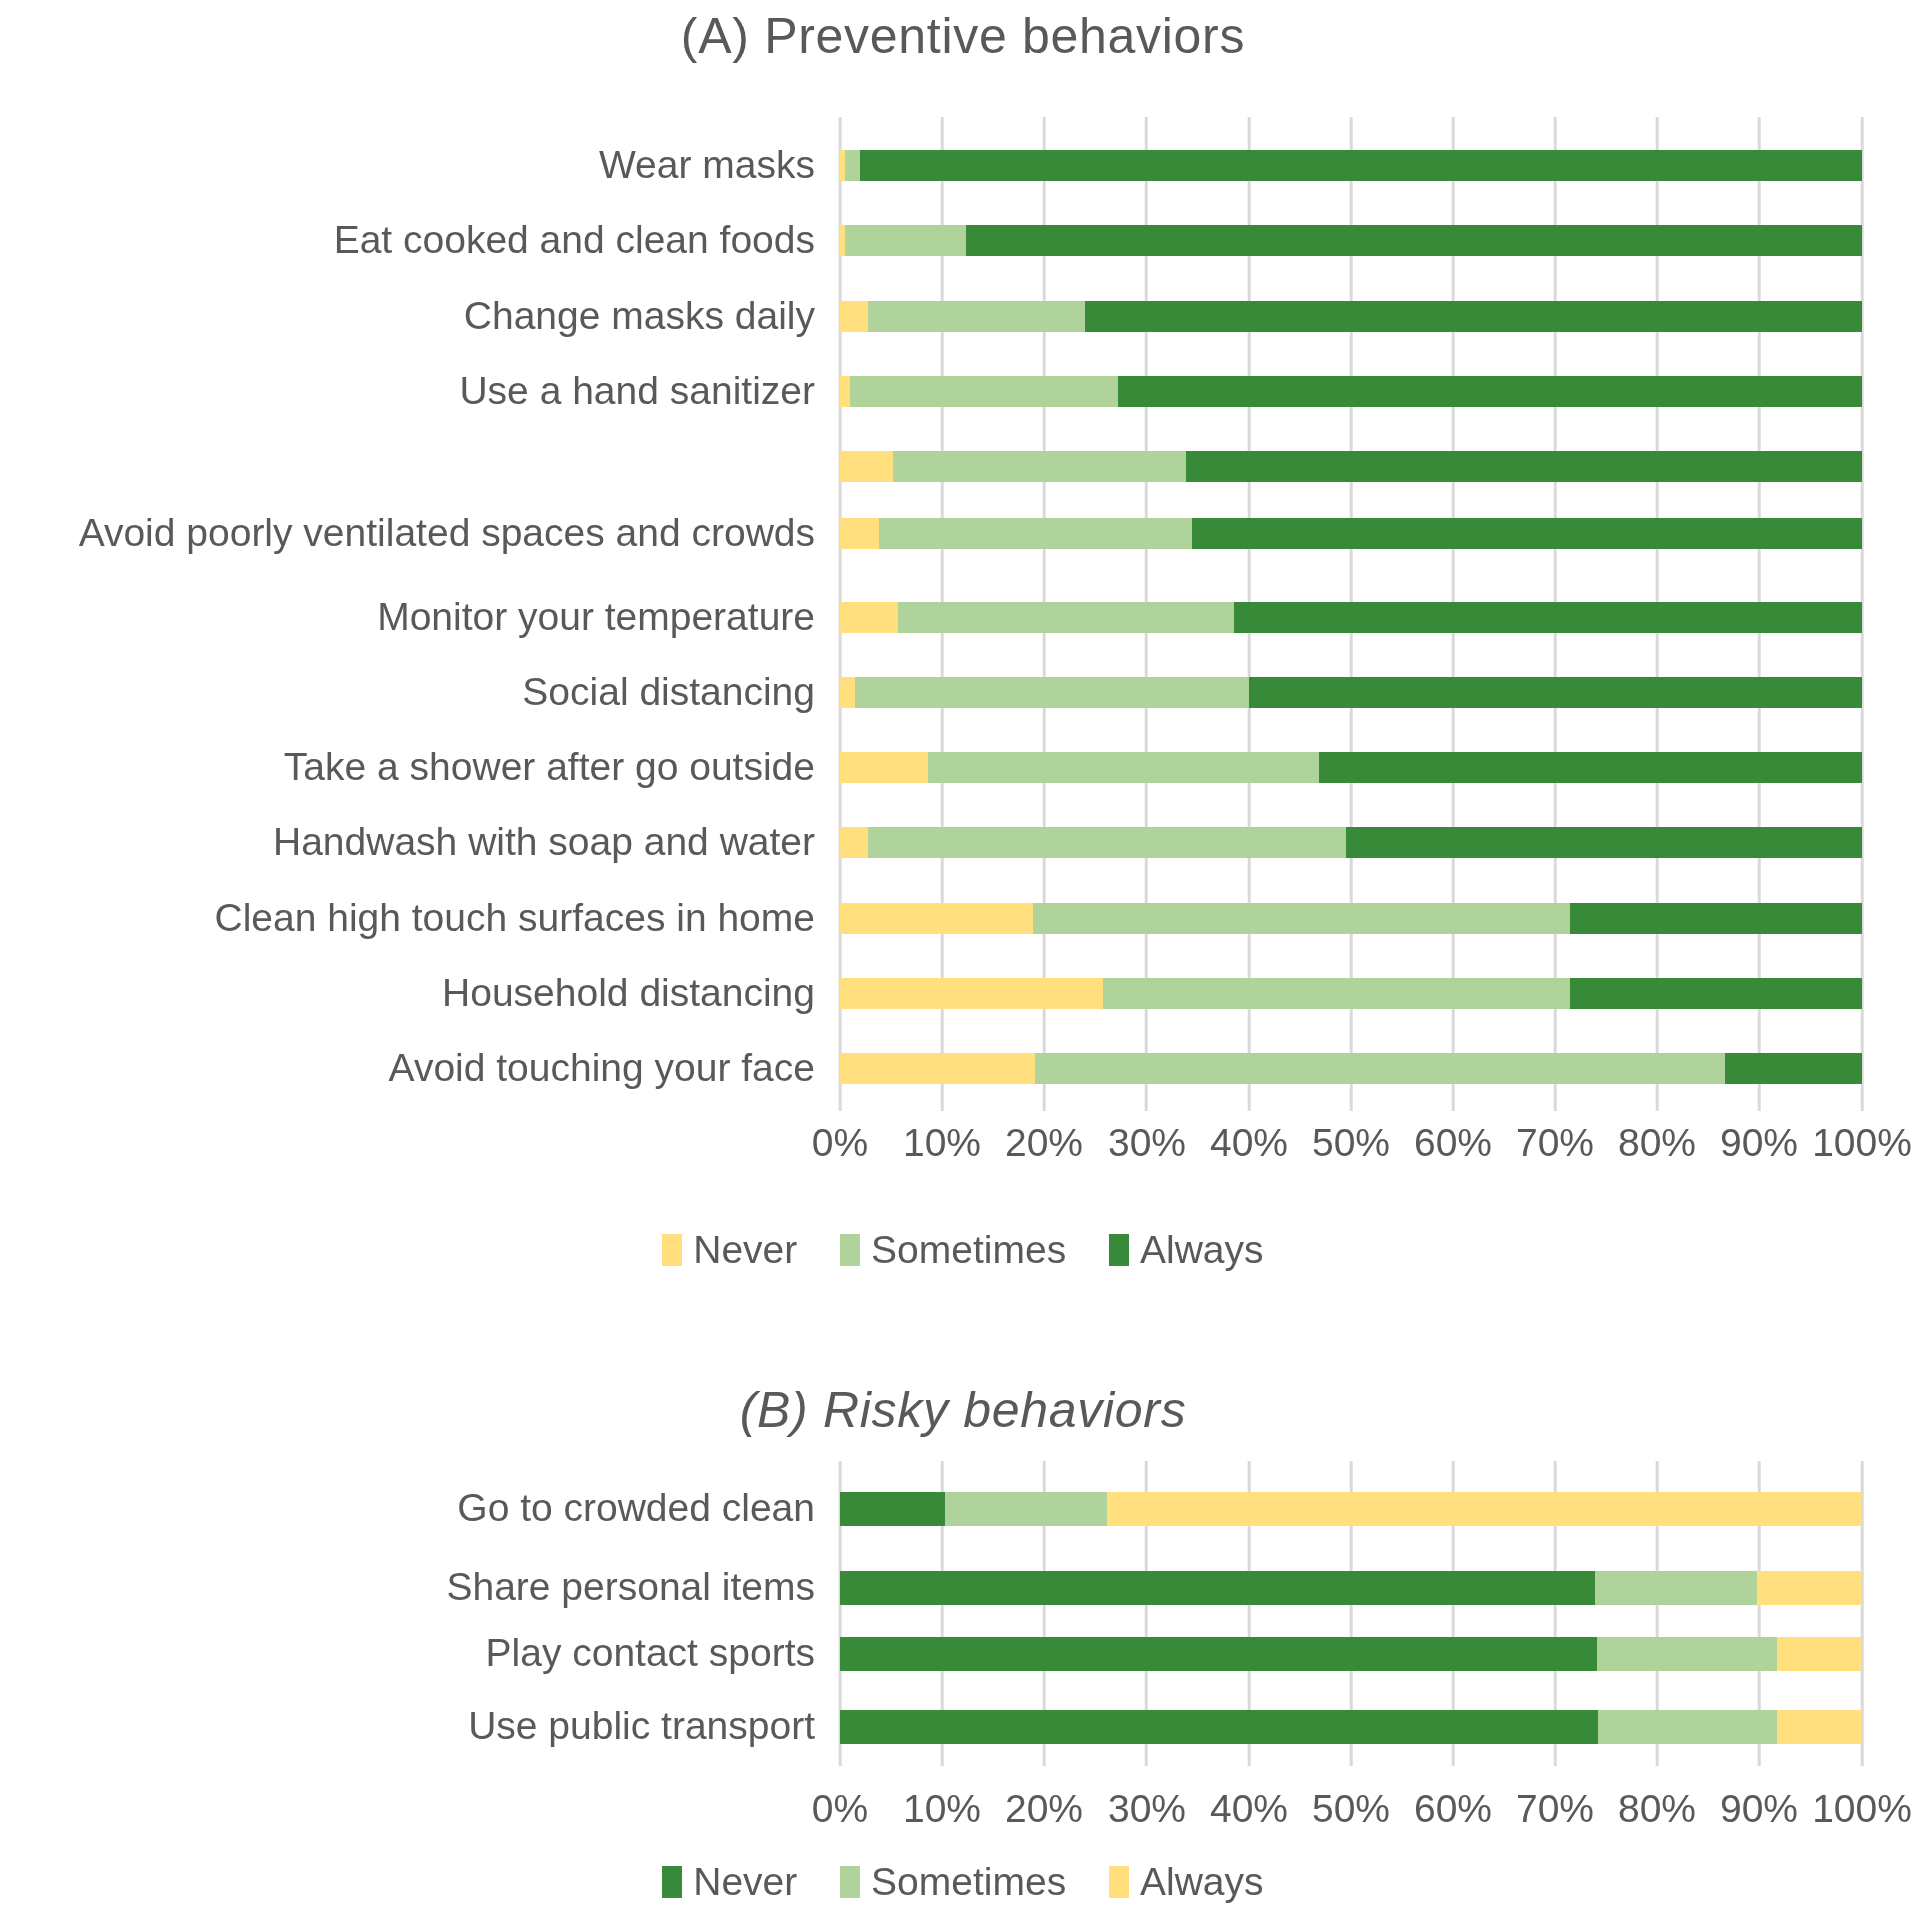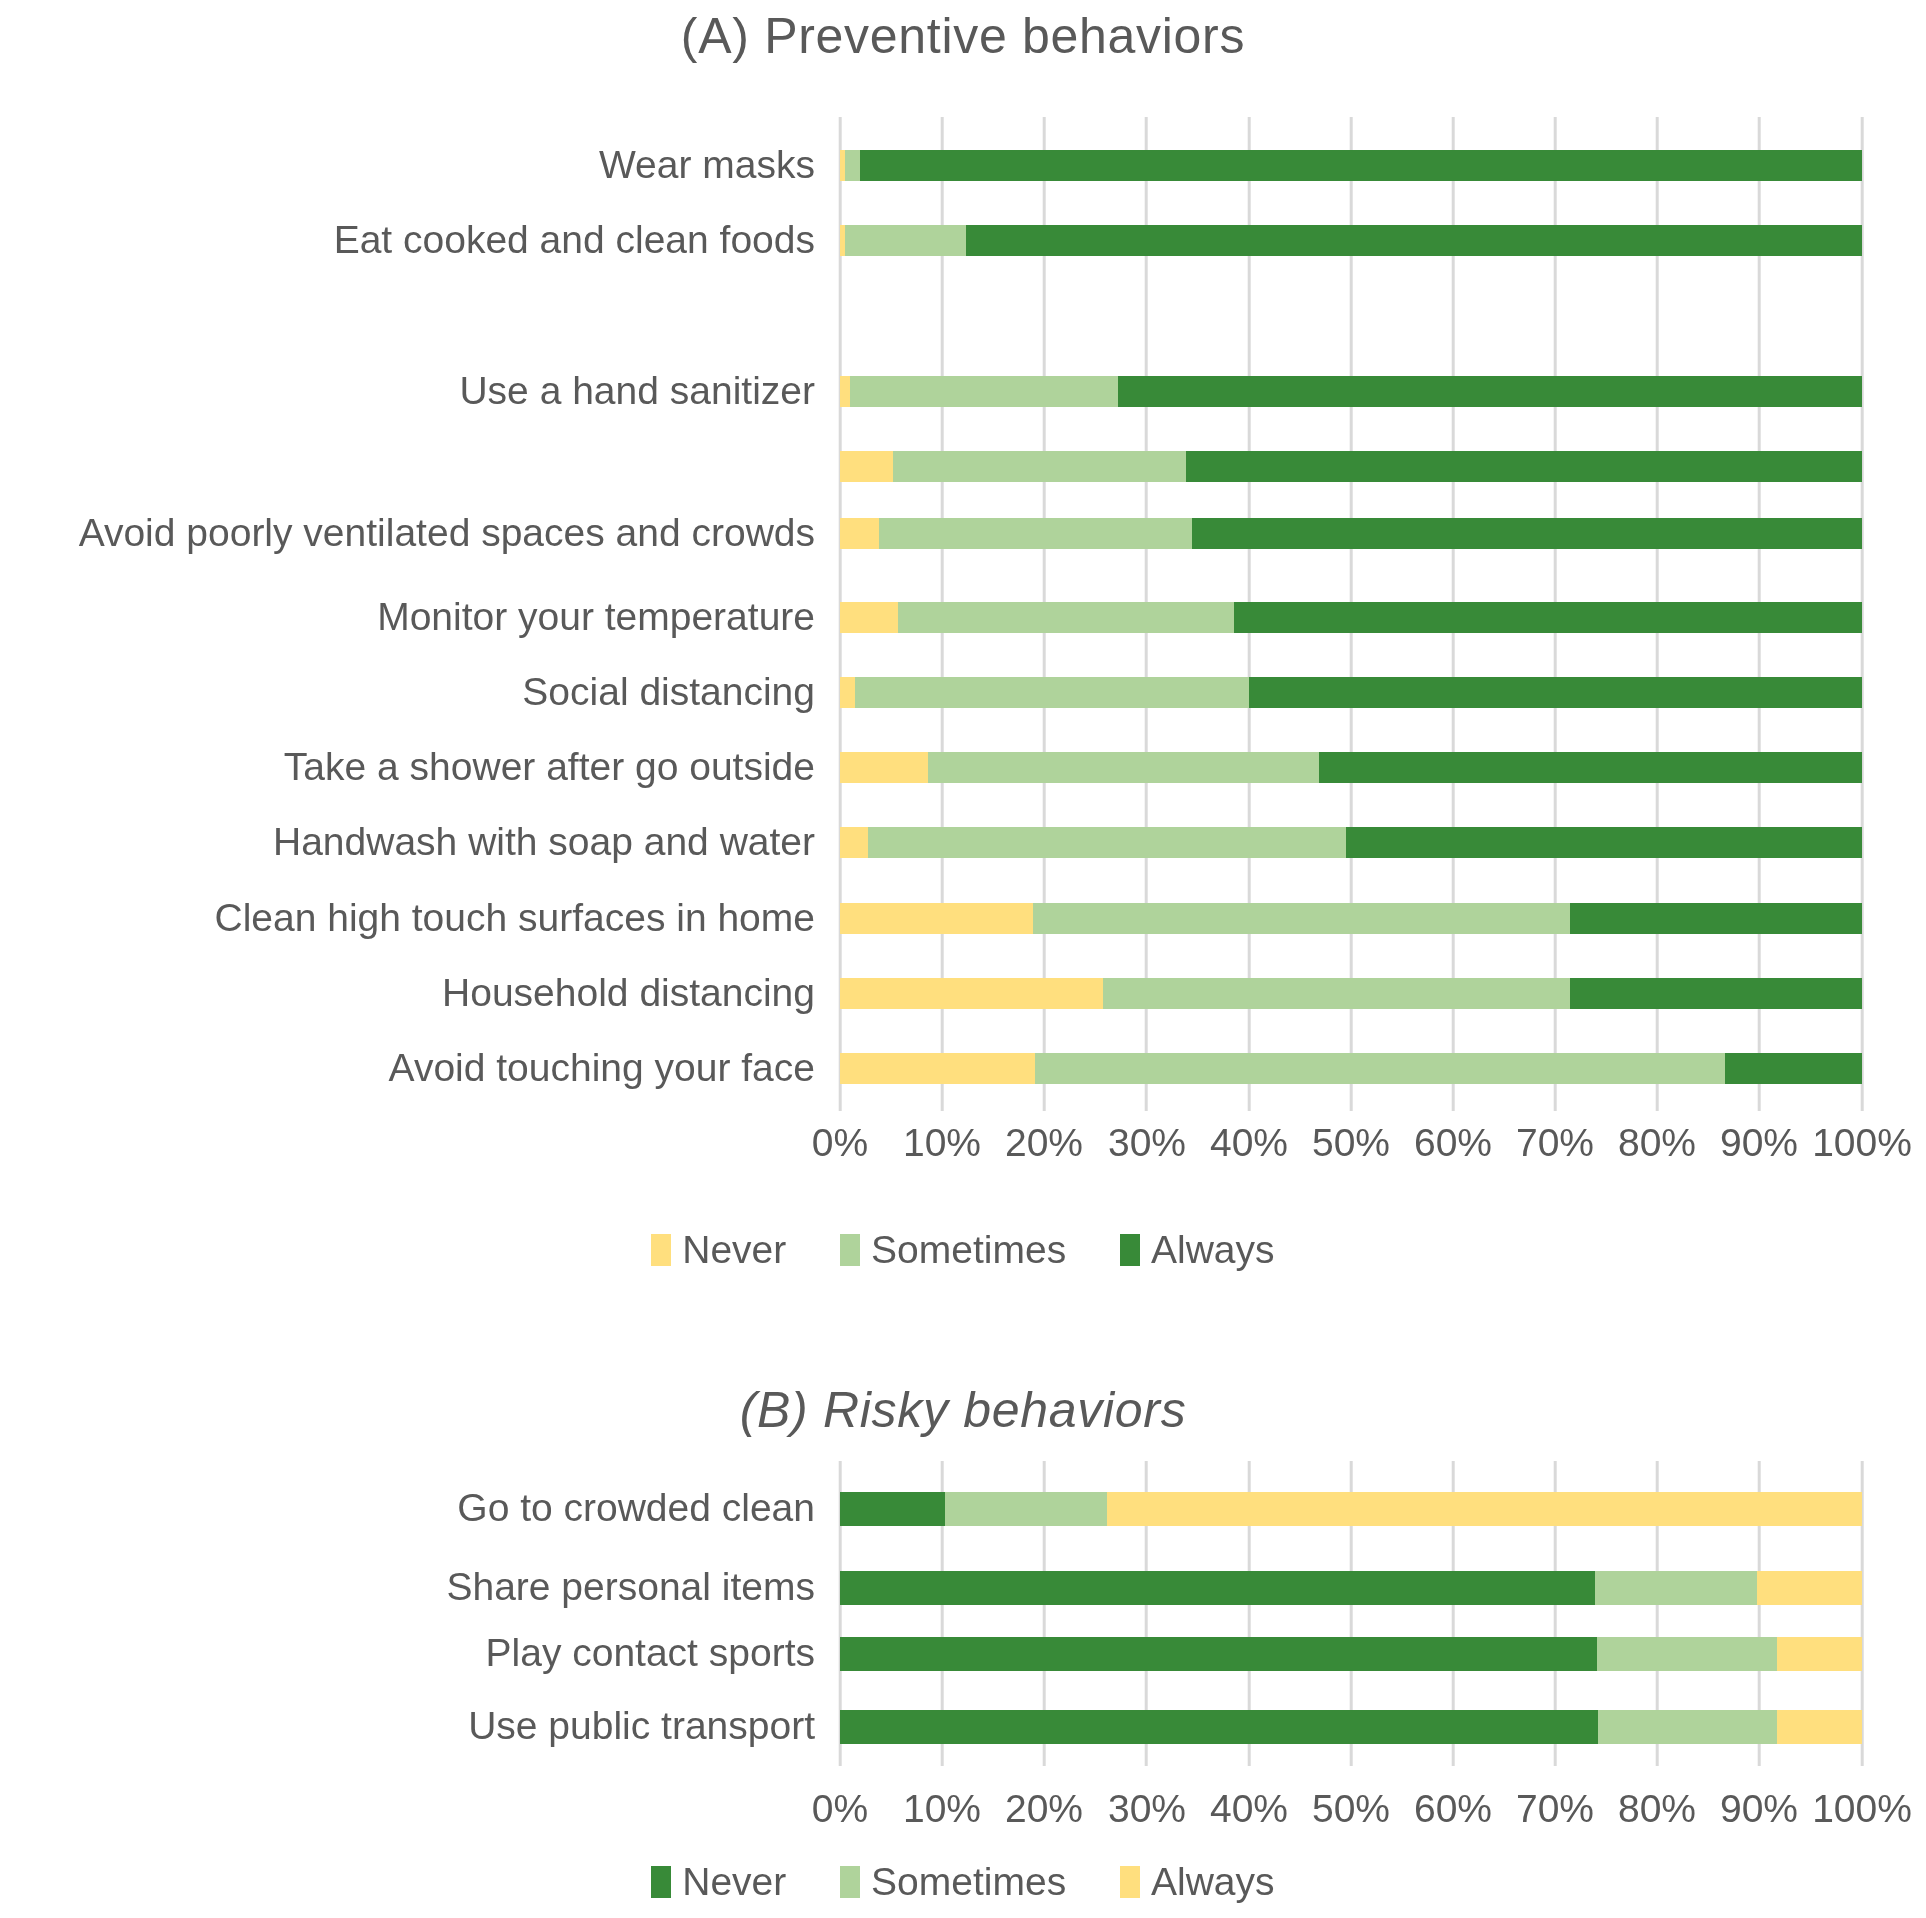--- a/index.html
+++ b/index.html
@@ -27,21 +27,21 @@
   }
   .bar{position:absolute;left:840px;width:1022px;display:flex;overflow:hidden;}
   .seg{height:100%;flex-shrink:0;}
   .x-axis{position:absolute;left:0;width:1926px;height:47px;}
   .tick{
     position:absolute;transform:translateX(-50%);font-size:39px;
     white-space:nowrap;top:0;
   }
   .legend{
     position:absolute;left:0;width:1926px;height:42px;
-    display:flex;justify-content:center;align-items:center;gap:54px;
+    display:flex;justify-content:center;align-items:center;gap:43px;
     font-size:39px;
   }
   .legend-item{display:flex;align-items:center;}
   .legend-swatch{width:20px;height:32px;margin-right:10.8px;}
 </style>
 </head>
 <body>
 
 <div class="page">
 
@@ -68,20 +68,28 @@
           </div>
         </div>
         <div class="row" style="top: 0px; height: 75px;">
           <div class="row-label">Wear masks</div>
           <div class="bar" style="top: 22px; height: 31px;">
             <div class="seg" style="width: 0.5%; background: rgb(255, 223, 126);"></div>
             <div class="seg" style="width: 1.5%; background: rgb(175, 211, 155);"></div>
             <div class="seg" style="width: 98%; background: rgb(56, 138, 56);"></div>
           </div>
         </div>
+        <div class="row" style="top: 151px; height: 75px;">
+          <div class="row-label">Change masks daily</div>
+          <div class="bar" style="top: 22px; height: 31px;">
+            <div class="seg" style="width: 2.7%; background: rgb(255, 223, 126);"></div>
+            <div class="seg" style="width: 21.3%; background: rgb(175, 211, 155);"></div>
+            <div class="seg" style="width: 76%; background: rgb(56, 138, 56);"></div>
+          </div>
+        </div>
         <div class="row" style="top: 226px; height: 75px;">
           <div class="row-label">Use a hand sanitizer</div>
           <div class="bar" style="top: 22px; height: 31px;">
             <div class="seg" style="width: 1%; background: rgb(255, 223, 126);"></div>
             <div class="seg" style="width: 26.2%; background: rgb(175, 211, 155);"></div>
             <div class="seg" style="width: 72.8%; background: rgb(56, 138, 56);"></div>
           </div>
         </div>
         <div class="row" style="top: 301px; height: 75px;">
           <div class="bar" style="top: 22px; height: 31px;">

